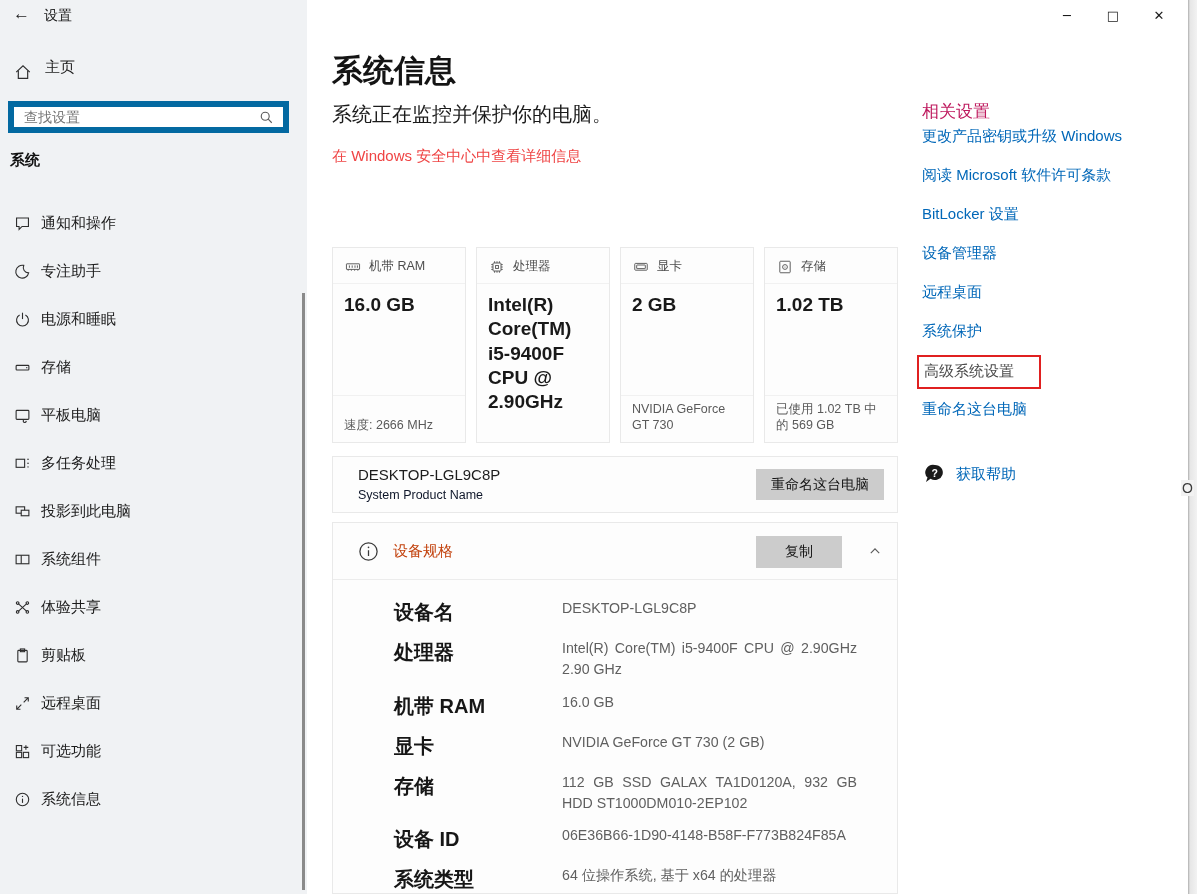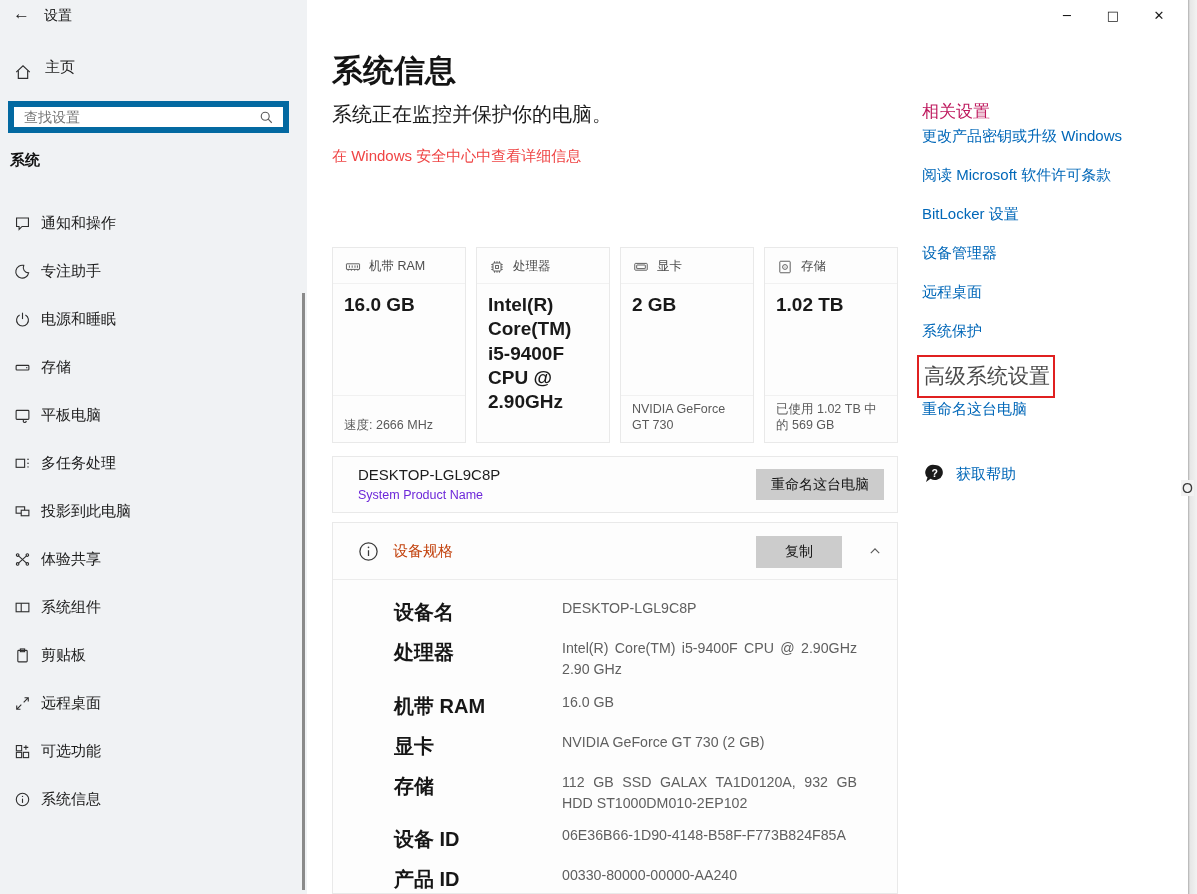--- a/index.html
+++ b/index.html
@@ -35,40 +35,40 @@
   .cards { position:absolute; left:332px; top:247px; width:566px; height:196px; display:grid; grid-template-columns:repeat(4,1fr); gap:10px; }
   .card { background:#fdfdfd; border:1px solid #e9e9e9; display:flex; flex-direction:column; }
   .card-header { display:flex; align-items:center; gap:8px; padding:10px 12px 8px 12px; border-bottom:1px solid #f1f1f1; }
   .card-header .lbl { font-size:12.5px; color:#4d4d4d; white-space:nowrap; }
   .card-value { padding:9px 11px; font-size:19px; font-weight:600; color:#191919; line-height:1.28; flex:1; }
   .card-footer { border-top:1px solid #f1f1f1; height:47px; padding:5px 11px 9px 11px; font-size:12.5px; color:#5a5a5a; line-height:1.3;
                  display:flex; flex-direction:column; justify-content:flex-end;margin-top:19px; }
 
   .name-panel { position:absolute; left:332px; top:456px; width:566px; height:57px; background:#fdfdfd; border:1px solid #e9e9e9; }
   .name-panel .pc-name { position:absolute; left:25px; top:9px; font-size:15px; color:#1d1d1d; }
-  .name-panel .pc-sub { position:absolute; left:25px; top:31px; font-size:12.5px; color:#6d28d9; }
+  .name-panel .pc-sub { position:absolute; left:25px; top:31px; font-size:12.5px; color:#0f172a; }
   .btn { background:#cccccc; border:1px solid #cccccc; font-size:14px; color:#141414; display:flex; align-items:center; justify-content:center;
          font-family:"Liberation Sans", sans-serif; cursor:pointer; }
   .rename-btn { position:absolute; right:13px; top:12px; width:128px; height:31px; }
 
   .specs-panel { position:absolute; left:332px; top:522px; width:566px; height:372px; background:#fdfdfd; border:1px solid #e9e9e9; overflow:hidden; }
   .specs-header { position:relative; height:57px; border-bottom:1px solid #ececec; display:flex; align-items:center; padding-left:25px; gap:14px; }
   .specs-header .ttl { font-size:15px; color:#c2410c; }
   .copy-btn { position:absolute; right:55px; top:13px; width:86px; height:32px; }
   .collapse { position:absolute; right:15px; top:21px; cursor:pointer; display:flex; }
   .specs-body { padding:18px 40px 0 45px; }
   .spec-row { display:flex; margin-bottom:11px; }
   .spec-row .k { width:168px; flex:0 0 auto; font-size:20px; font-weight:600; color:#161616; line-height:1.45;margin-left:16px; }
   .spec-row .v { width:313px; font-size:14.2px; color:#5f5f5f; line-height:1.5; text-align:justify; }
 
   
   .rail { position:absolute; left:922px; top:0; width:240px; height:894px; }
   .rail-title { position:absolute; left:0; top:100px; font-size:17px; color:#be185d; }
   .rail a.rlink { position:absolute; left:0; font-size:15px; color:#0067b8; text-decoration:none; cursor:pointer; white-space:nowrap; }
-  .red-box { position:absolute; left:-5px; top:355px; border:2px solid #e02020; padding:5px 3px 6px 5px; font-size:21px; color:#4a4a4a; white-space:nowrap; }
+  .red-box { position:absolute; left:-5px; top:355px; border:2px solid #e02020; padding:5px 25px 6px 5px; font-size:15px; color:#4a4a4a; white-space:nowrap; }
   .help-row { position:absolute; left:0; top:462px; display:flex; align-items:center; gap:10px; cursor:pointer; }
   .help-row .lbl { font-size:15px; color:#0067b8; }
 
   
   .win-controls { position:absolute; left:1044px; top:0; height:30px; display:flex; }
   .win-btn { width:46px; height:30px; display:flex; align-items:center; justify-content:center; font-size:13px; color:#1a1a1a; cursor:pointer; background:transparent; border:none; font-family:"DejaVu Sans", sans-serif; }
 
   .right-edge { position:absolute; left:1188px; top:0; width:9px; height:894px; background:linear-gradient(to right,#aeaeae 0,#e6e6e6 22%,#f2f2f2 100%); }
   .edge-o { position:absolute; left:1181px; top:480px; font-size:14px; color:#3c3c3c; background:#f2f2f2; padding:0 1px; }
 </style>
@@ -160,37 +160,37 @@
         <svg width="17" height="17" viewBox="0 0 20 20" fill="none" stroke="#2e2e2e" stroke-width="1.3">
             <rect x="2.5" y="4.5" width="10" height="7.5"></rect>
             <rect x="8.5" y="8.5" width="9" height="6.5" fill="#f0f2f4"></rect>
           </svg>
       </span>
       <span class="lbl">投影到此电脑</span>
     </div>
     <div class="nav-item">
       <span class="icon">
         <svg width="17" height="17" viewBox="0 0 20 20" fill="none" stroke="#2e2e2e" stroke-width="1.3">
+            <rect x="2.5" y="5" width="15" height="10"></rect>
+            <path d="M8.5 5 V15"></path>
+          </svg>
+      </span>
+      <span class="lbl">系统组件</span>
+    </div>
+    <div class="nav-item">
+      <span class="icon">
+        <svg width="17" height="17" viewBox="0 0 20 20" fill="none" stroke="#2e2e2e" stroke-width="1.3">
             <path d="M5 5.5 L15 14.5 M15 5.5 L5 14.5"></path>
             <circle cx="4.3" cy="4.8" r="1.5"></circle>
             <circle cx="15.7" cy="4.8" r="1.5"></circle>
             <circle cx="4.3" cy="15.2" r="1.5"></circle>
             <circle cx="15.7" cy="15.2" r="1.5"></circle>
           </svg>
       </span>
       <span class="lbl">体验共享</span>
-    </div>
-    <div class="nav-item">
-      <span class="icon">
-        <svg width="17" height="17" viewBox="0 0 20 20" fill="none" stroke="#2e2e2e" stroke-width="1.3">
-            <rect x="2.5" y="5" width="15" height="10"></rect>
-            <path d="M8.5 5 V15"></path>
-          </svg>
-      </span>
-      <span class="lbl">系统组件</span>
     </div>
     <div class="nav-item">
       <span class="icon">
         <svg width="17" height="17" viewBox="0 0 20 20" fill="none" stroke="#2e2e2e" stroke-width="1.3">
             <rect x="4.5" y="4" width="11" height="13.5" rx="1"></rect>
             <rect x="7.5" y="2.3" width="5" height="3.2"></rect>
           </svg>
       </span>
       <span class="lbl">剪贴板</span>
     </div>
@@ -342,24 +342,20 @@
         <span class="k">显卡</span>
         <span class="v">NVIDIA GeForce GT 730 (2 GB)</span>
       </div>
     <div class="spec-row">
         <span class="k">存储</span>
         <span class="v">112 GB SSD GALAX TA1D0120A, 932 GB HDD ST1000DM010-2EP102</span>
       </div>
     <div class="spec-row">
         <span class="k">设备 ID</span>
         <span class="v">06E36B66-1D90-4148-B58F-F773B824F85A</span>
-      </div>
-    <div class="spec-row">
-        <span class="k">产品 ID</span>
-        <span class="v">00330-80000-00000-AA240</span>
       </div>
     <div class="spec-row">
         <span class="k">系统类型</span>
         <span class="v">64 位操作系统, 基于 x64 的处理器</span>
       </div>
 
   </div>
 </div>
 
 <div class="rail">

